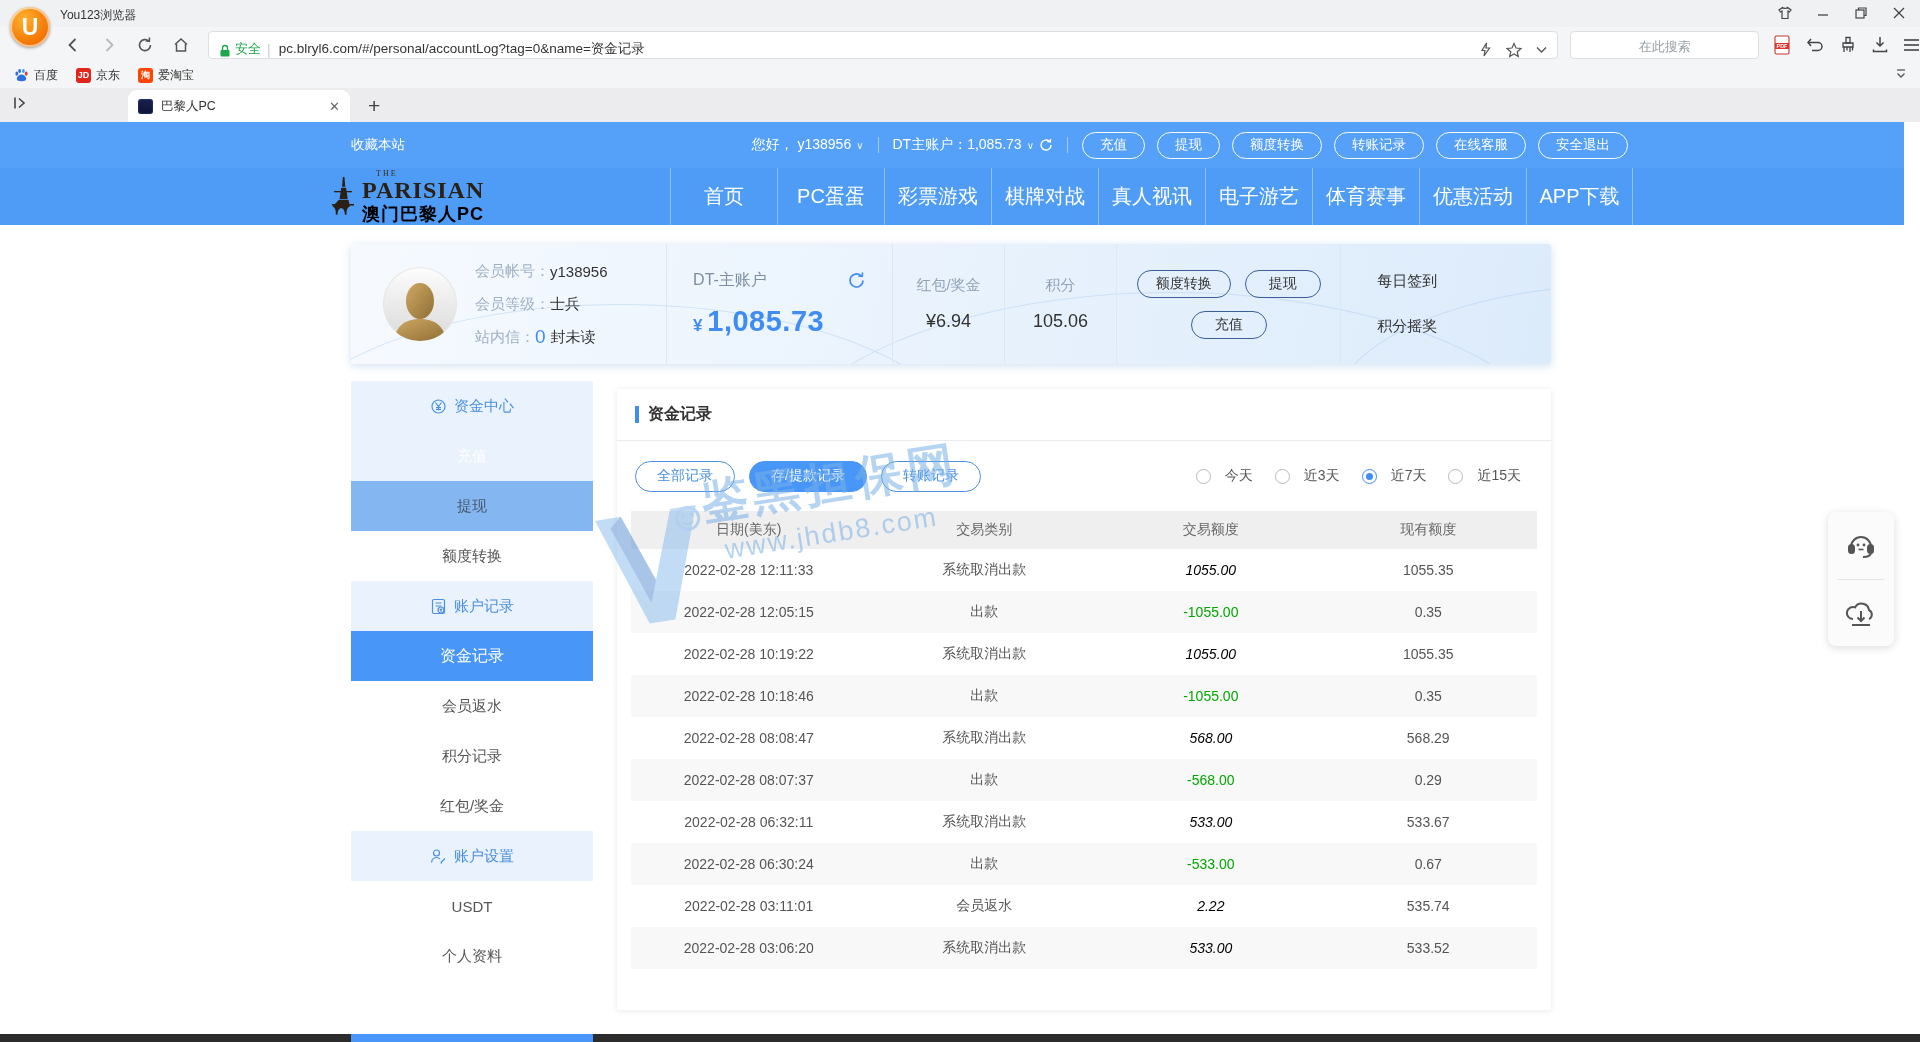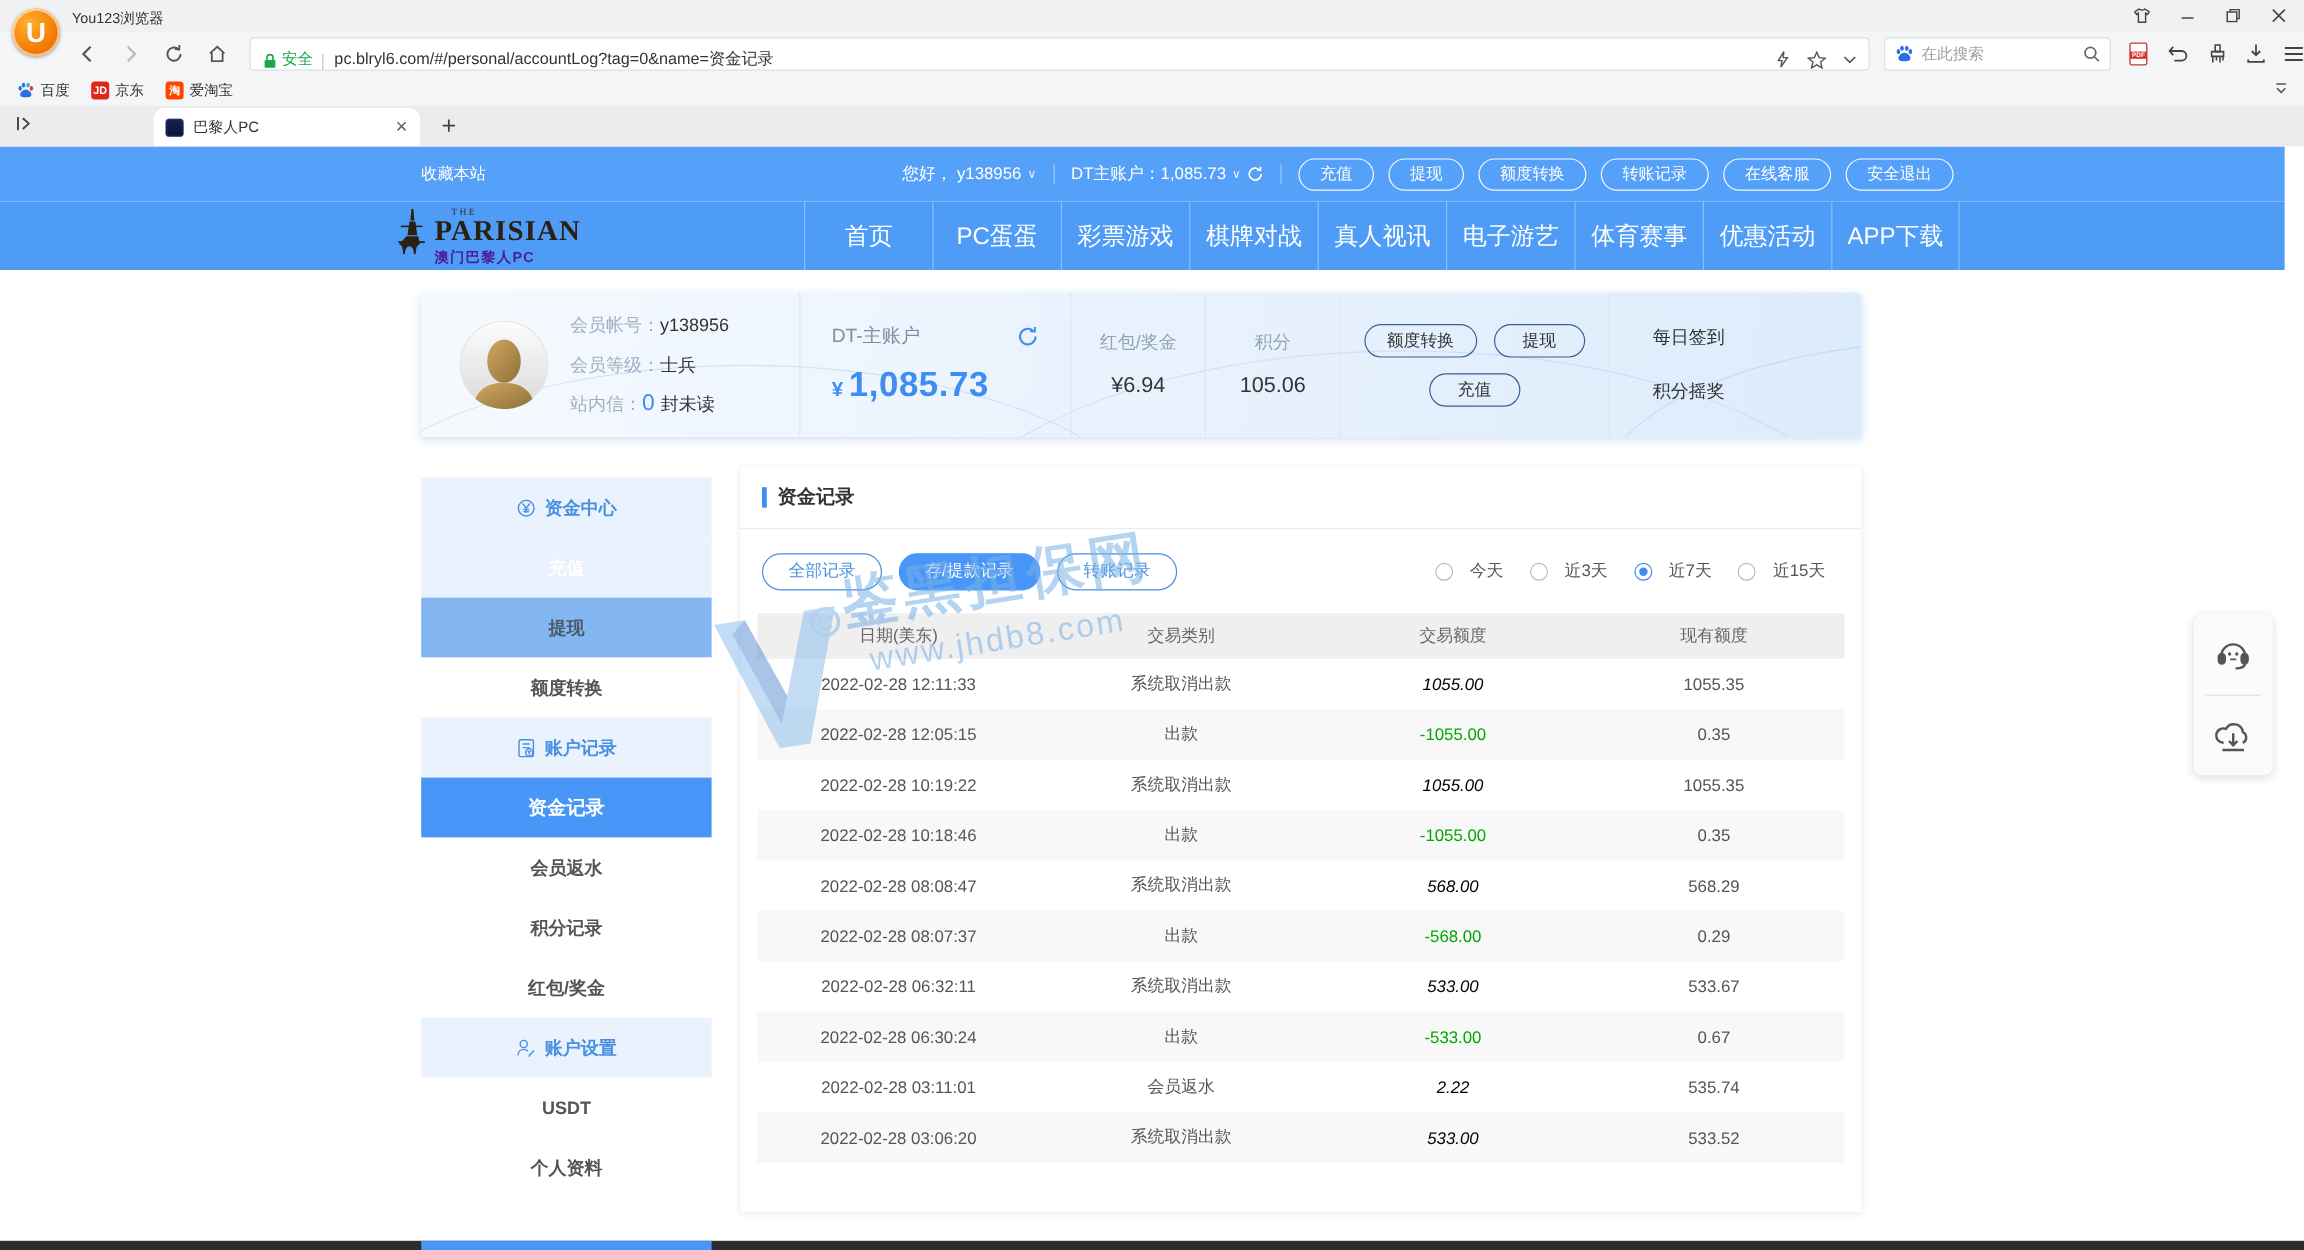--- a/index.html
+++ b/index.html
@@ -19,21 +19,21 @@
   .toolbar{position:absolute;left:0;top:27px;width:1920px;height:35px;background:#f4f5f6;display:flex;align-items:center;}
   .navbtns{display:flex;align-items:center;gap:10px;margin-left:60px;}
   .navbtn{width:26px;height:26px;display:flex;align-items:center;justify-content:center;}
   .urlbar{margin-left:14px;width:1360px;height:28px;background:#fff;border:1px solid #dcdfe3;border-radius:4px;
     display:flex;align-items:flex-end;padding:0 10px;}
   .secure{color:#1ca64c;font-size:13px;margin:0 6px 0 4px;}
   .url-sep{color:#ccc;margin-right:8px;}
   .urltext{font-size:13.5px;color:#333;flex:1;white-space:nowrap;overflow:hidden;}
   .url-icons{display:flex;align-items:center;gap:14px;margin-left:8px;color:#555;}
   .searchbox{margin-left:12px;width:190px;height:28px;background:#fff;border:1px solid #dcdfe3;border-radius:4px;
-    display:flex;align-items:center;padding:0 8px;gap:6px;}
+    display:flex;align-items:center;padding:0 8px;gap:6px;flex-direction:column;}
   .searchbox .ph{color:#9aa0a6;font-size:13px;flex:1;}
   .tool-icons{display:flex;align-items:center;gap:15px;margin-left:14px;color:#444;}
 
   .bookmarkbar{position:absolute;left:0;top:62px;width:1920px;height:26px;background:#f4f5f6;display:flex;align-items:center;padding-left:14px;gap:18px;}
   .bm{display:flex;align-items:center;gap:5px;font-size:12px;color:#333;cursor:pointer;}
   .bm-badge{width:15px;height:15px;border-radius:3px;color:#fff;font-size:9px;font-weight:bold;display:flex;align-items:center;justify-content:center;}
   .bm-collapse{position:absolute;right:12px;top:4px;color:#555;}
 
   .tabbar{position:absolute;left:0;top:88px;width:1920px;height:34px;background:#ececee;}
   .panel-toggle{position:absolute;left:12px;top:7px;color:#444;}
@@ -54,21 +54,21 @@
   .chev{font-size:10px;opacity:.9;}
   .vsep{width:1px;height:16px;background:rgba(255,255,255,.45);}
   .pillbtn{height:27px;border:1px solid rgba(255,255,255,.95);border-radius:14px;padding:0 17px;display:flex;align-items:center;
     font-size:13.5px;color:#fff;cursor:pointer;background:transparent;}
 
   .mainnav{position:absolute;left:0;top:46px;width:1904px;height:57px;background:#4f9cf7;display:flex;align-items:center;}
   .logo{margin-left:330px;display:flex;align-items:flex-end;gap:6px;width:190px;}
   .logo-texts{color:#2e2317;line-height:1;}
   .logo-the{font-size:8px;letter-spacing:2px;font-family:"Liberation Serif","DejaVu Serif",serif;margin-left:14px;color:#3a2d1c;}
   .logo-name{font-size:24px;font-family:"Liberation Serif","DejaVu Serif",serif;font-weight:bold;letter-spacing:1px;color:#2b2014;}
-  .logo-sub{font-size:12px;margin-top:3px;color:#4c1d95;font-weight:bold;letter-spacing:1px;}
+  .logo-sub{font-size:18px;margin-top:3px;color:#000000;font-weight:bold;letter-spacing:1px;}
   .navlist{display:flex;margin-left:150px;height:100%;}
   .navitem{width:107px;display:flex;align-items:center;justify-content:center;color:#fff;font-size:20px;cursor:pointer;border-left:1px solid rgba(255,255,255,.35);}
   .navitem:last-child{border-right:1px solid rgba(255,255,255,.35);}
 
   
   .usercard{position:absolute;left:351px;top:122px;width:1200px;height:120px;border-radius:3px;
     background:linear-gradient(100deg,#f6faff 0%,#eaf3fd 45%,#dcebfb 100%);
     box-shadow:0 2px 8px rgba(80,130,200,.25);display:flex;overflow:hidden;}
   .wave{position:absolute;border:1px solid rgba(150,190,235,.35);border-radius:50%;pointer-events:none;}
   .uc-sec{position:relative;display:flex;}
@@ -88,21 +88,21 @@
   .mini-label{color:#93a3b6;font-size:15px;}
   .mini-val{color:#333;font-size:18px;}
   .uc-actions{width:250px;flex-direction:column;justify-content:center;align-items:center;gap:13px;}
   .act-row{display:flex;gap:14px;}
   .navybtn{height:28px;min-width:76px;padding:0 18px;border:1px solid #3c5f96;border-radius:15px;background:transparent;
     display:flex;align-items:center;justify-content:center;font-size:14px;color:#333;cursor:pointer;}
   .uc-signin{width:231px;flex-direction:column;justify-content:center;padding-left:36px;gap:26px;font-size:15px;color:#333;}
   .uc-signin span{cursor:pointer;}
 
   
-  .sidebar{position:absolute;left:351px;top:276px;width:242px;font-weight:bold;}
+  .sidebar{position:absolute;left:351px;top:259px;width:242px;}
   .side-item{height:50px;display:flex;align-items:center;justify-content:center;font-size:15px;color:#555;background:#fff;cursor:pointer;gap:7px;}
   .side-item.section{background:#e9f2fd;color:#4a90e2;}
   .side-item.ghost{background:#e9f2fd;color:rgba(255,255,255,.96);}
   .side-item.hover{background:#84b7f2;color:#49586b;}
   .side-item.active{background:#4796f8;color:#fff;font-size:16px;}
   .side-item svg{flex:none;}
 
   
   .panel{position:absolute;left:617px;top:267px;width:934px;height:621px;background:#fff;box-shadow:0 1px 6px rgba(0,0,0,.09);border-radius:2px;}
   .panel-head{height:52px;display:flex;align-items:center;padding-left:18px;border-bottom:1px solid #ececec;}

